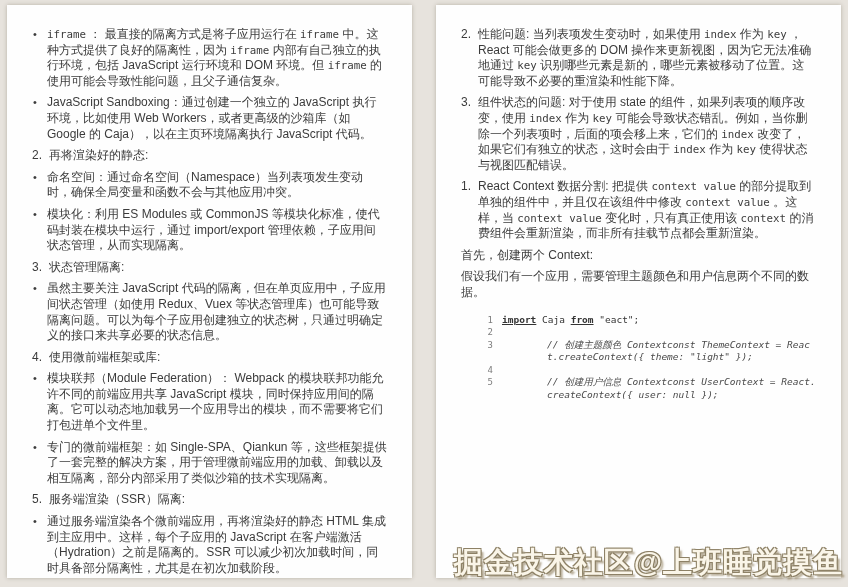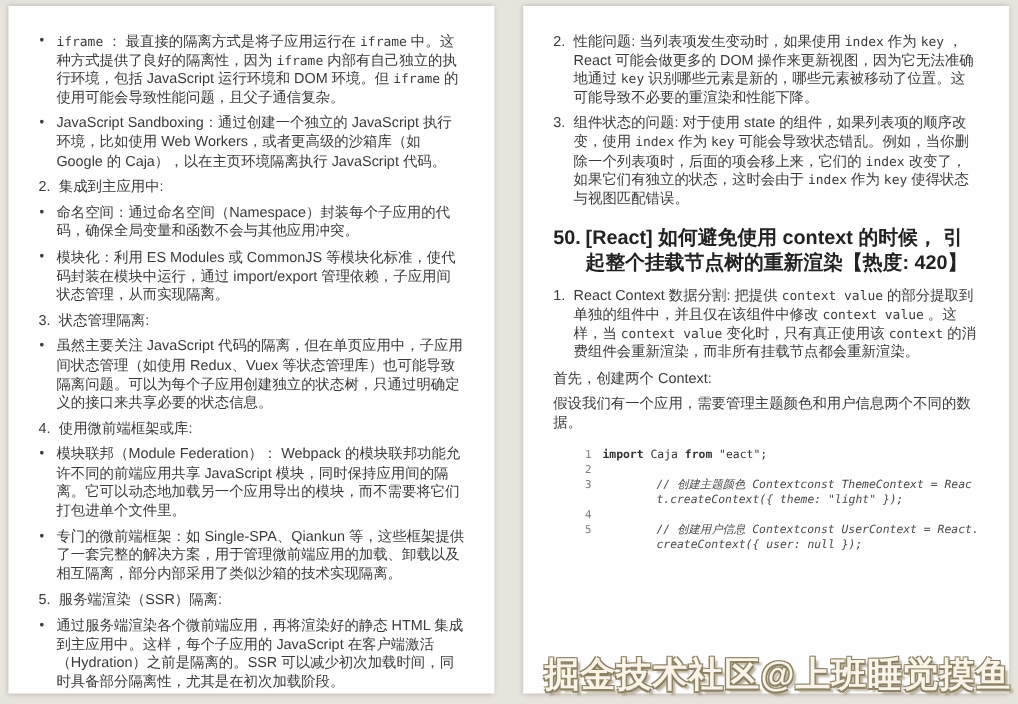--- a/index.html
+++ b/index.html
@@ -25,21 +25,21 @@
   .blk.h2 .marker{flex:0 0 27px;color:#222;}
   code.ic{
     font-family:"DejaVu Sans Mono",monospace;
     font-size:10.8px;color:#3c3c3c;
   }
   .codeblock{margin:13px 0 13px 10px;}
   .cline{display:flex;font-family:"DejaVu Sans Mono",monospace;font-size:9.5px;line-height:12.6px;color:#333;}
   .cline .ln{flex:0 0 22px;text-align:right;padding-right:9px;color:#7d7d7d;font-size:9px;}
   .cline .cc{flex:1;min-width:0;white-space:pre-wrap;word-break:break-all;}
   .cline.comment .cc{font-style:italic;color:#4a4a4a;margin-left:45px;}
-  .cline b{font-weight:700;}
+  .cline b{font-weight:700;text-decoration:underline;}
   .watermark{
     position:absolute;right:5px;bottom:4px;
     font-size:29px;font-weight:700;letter-spacing:1px;white-space:nowrap;
     color:#faf5e8;
     text-shadow:
       -1px -1px 0 #8d8166, 1px -1px 0 #8d8166,
       -1px  1px 0 #8d8166, 1px  1px 0 #8d8166,
       3px 3px 2px rgba(125,105,65,.55);
   }
 </style>
@@ -51,25 +51,25 @@
       <div class="blk bullet">
         <span class="marker">•</span>
         <span class="content"><code class="ic">iframe</code><span> ： 最直接的隔离方式是将子应用运行在 </span><code class="ic">iframe</code><span> 中。这种方式提供了良好的隔离性，因为 </span><code class="ic">iframe</code><span> 内部有自己独立的执行环境，包括 JavaScript 运行环境和 DOM 环境。但 </span><code class="ic">iframe</code><span> 的使用可能会导致性能问题，且父子通信复杂。</span></span>
       </div>
       <div class="blk bullet">
         <span class="marker">•</span>
         <span class="content"><span>JavaScript Sandboxing：通过创建一个独立的 JavaScript 执行环境，比如使用 Web Workers，或者更高级的沙箱库（如 Google 的 Caja），以在主页环境隔离执行 JavaScript 代码。</span></span>
       </div>
       <div class="blk num">
         <span class="marker">2.</span>
-        <span class="content"><span>集成到主应用中:</span></span>
+        <span class="content"><span>再将渲染好的静态:</span></span>
       </div>
       <div class="blk bullet">
         <span class="marker">•</span>
-        <span class="content"><span>命名空间：通过命名空间（Namespace）封装每个子应用的代码，确保全局变量和函数不会与其他应用冲突。</span></span>
+        <span class="content"><span>命名空间：通过命名空间（Namespace）当列表项发生变动时，确保全局变量和函数不会与其他应用冲突。</span></span>
       </div>
       <div class="blk bullet">
         <span class="marker">•</span>
         <span class="content"><span>模块化：利用 ES Modules 或 CommonJS 等模块化标准，使代码封装在模块中运行，通过 import/export 管理依赖，子应用间状态管理，从而实现隔离。</span></span>
       </div>
       <div class="blk num">
         <span class="marker">3.</span>
         <span class="content"><span>状态管理隔离:</span></span>
       </div>
       <div class="blk bullet">
@@ -99,24 +99,20 @@
     </div>
   <div class="page" id="page-right">
       <div class="blk num">
         <span class="marker">2.</span>
         <span class="content"><span>性能问题: 当列表项发生变动时，如果使用 </span><code class="ic">index</code><span> 作为 </span><code class="ic">key</code><span> ，React 可能会做更多的 DOM 操作来更新视图，因为它无法准确地通过 </span><code class="ic">key</code><span> 识别哪些元素是新的，哪些元素被移动了位置。这可能导致不必要的重渲染和性能下降。</span></span>
       </div>
       <div class="blk num">
         <span class="marker">3.</span>
         <span class="content"><span>组件状态的问题: 对于使用 state 的组件，如果列表项的顺序改变，使用 </span><code class="ic">index</code><span> 作为 </span><code class="ic">key</code><span> 可能会导致状态错乱。例如，当你删除一个列表项时，后面的项会移上来，它们的 </span><code class="ic">index</code><span> 改变了，如果它们有独立的状态，这时会由于 </span><code class="ic">index</code><span> 作为 </span><code class="ic">key</code><span> 使得状态与视图匹配错误。</span></span>
       </div>
-      <div class="blk h2">
-        <span class="marker">50.</span>
-        <span class="content">[React] 如何避免使用 context 的时候， 引起整个挂载节点树的重新渲染【热度: 420】</span>
-      </div>
       <div class="blk num">
         <span class="marker">1.</span>
         <span class="content"><span>React Context 数据分割: 把提供 </span><code class="ic">context value</code><span> 的部分提取到单独的组件中，并且仅在该组件中修改 </span><code class="ic">context value</code><span> 。这样，当 </span><code class="ic">context value</code><span> 变化时，只有真正使用该 </span><code class="ic">context</code><span> 的消费组件会重新渲染，而非所有挂载节点都会重新渲染。</span></span>
       </div>
       <div class="blk p">
         <span class="content"><span>首先，创建两个 Context:</span></span>
       </div>
       <div class="blk p">
         <span class="content"><span>假设我们有一个应用，需要管理主题颜色和用户信息两个不同的数据。</span></span>
       </div>

